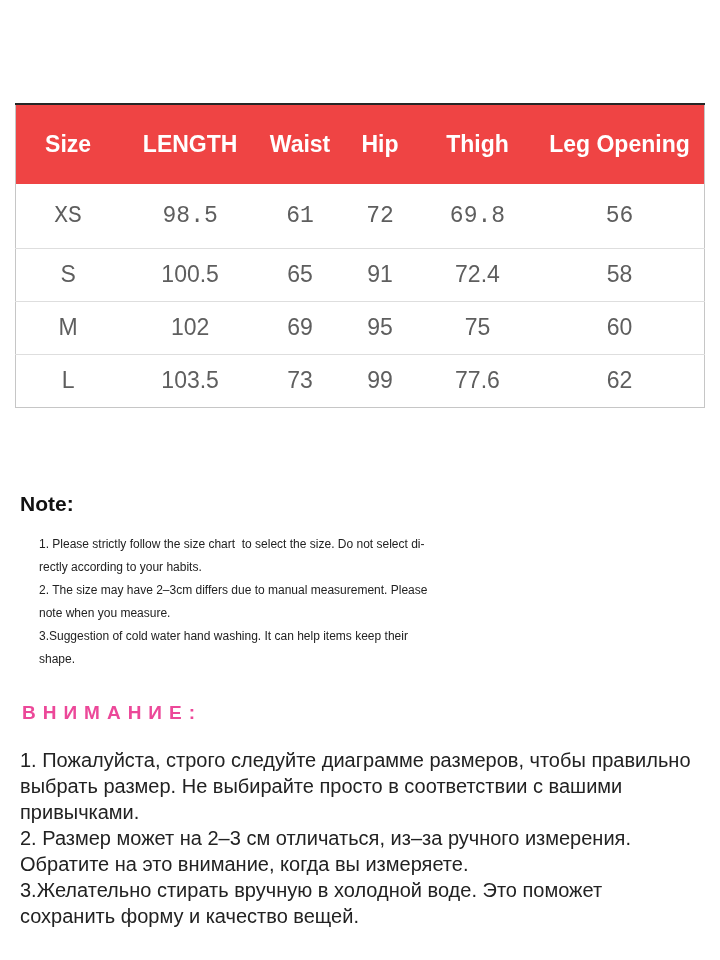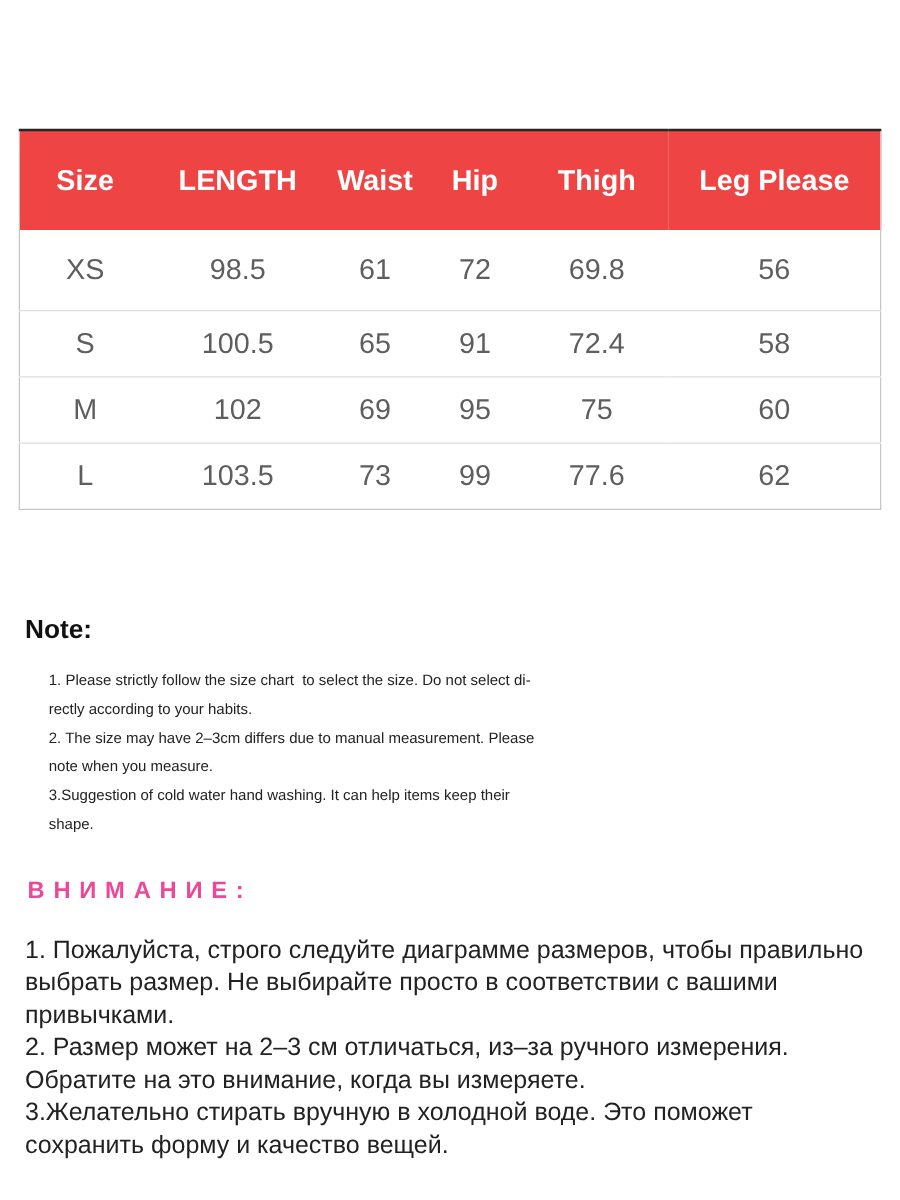--- a/index.html
+++ b/index.html
@@ -33,21 +33,21 @@
   }
   table.size-table thead tr { height: 80px; }
   table.size-table th {
     background: #ef4444; color: #ffffff;
     font-size: 23px; font-weight: 700;
     text-align: center; vertical-align: middle;
     border-top: 2px solid #262626;
     padding: 0;
   }
   table.size-table tbody tr { height: 53px; }
-  table.size-table tbody tr:first-child { height: 64px; }
+  table.size-table tbody tr:first-child { height: 64px; font-family: Liberation Mono, monospace; }
   table.size-table td {
     font-size: 23px; font-weight: 400; color: #5e5e5e;
     text-align: center; vertical-align: middle;
     padding: 0;
   }
   table.size-table tbody tr + tr td { border-top: 1px solid #dedede; }
 
   
   .note-heading-en {
     position: absolute; left: 20px; top: 492px;
@@ -85,21 +85,21 @@
       <col style="width:16.7%">
       <col style="width:24.6%">
     </colgroup>
     <thead>
       <tr>
         <th>Size</th>
         <th>LENGTH</th>
         <th>Waist</th>
         <th>Hip</th>
         <th>Thigh</th>
-        <th>Leg Please</th>
+        <th>Leg Opening</th>
       </tr>
     </thead>
     <tbody>
       <tr>
         <td>XS</td>
         <td>98.5</td>
         <td>61</td>
         <td>72</td>
         <td>69.8</td>
         <td>56</td>

